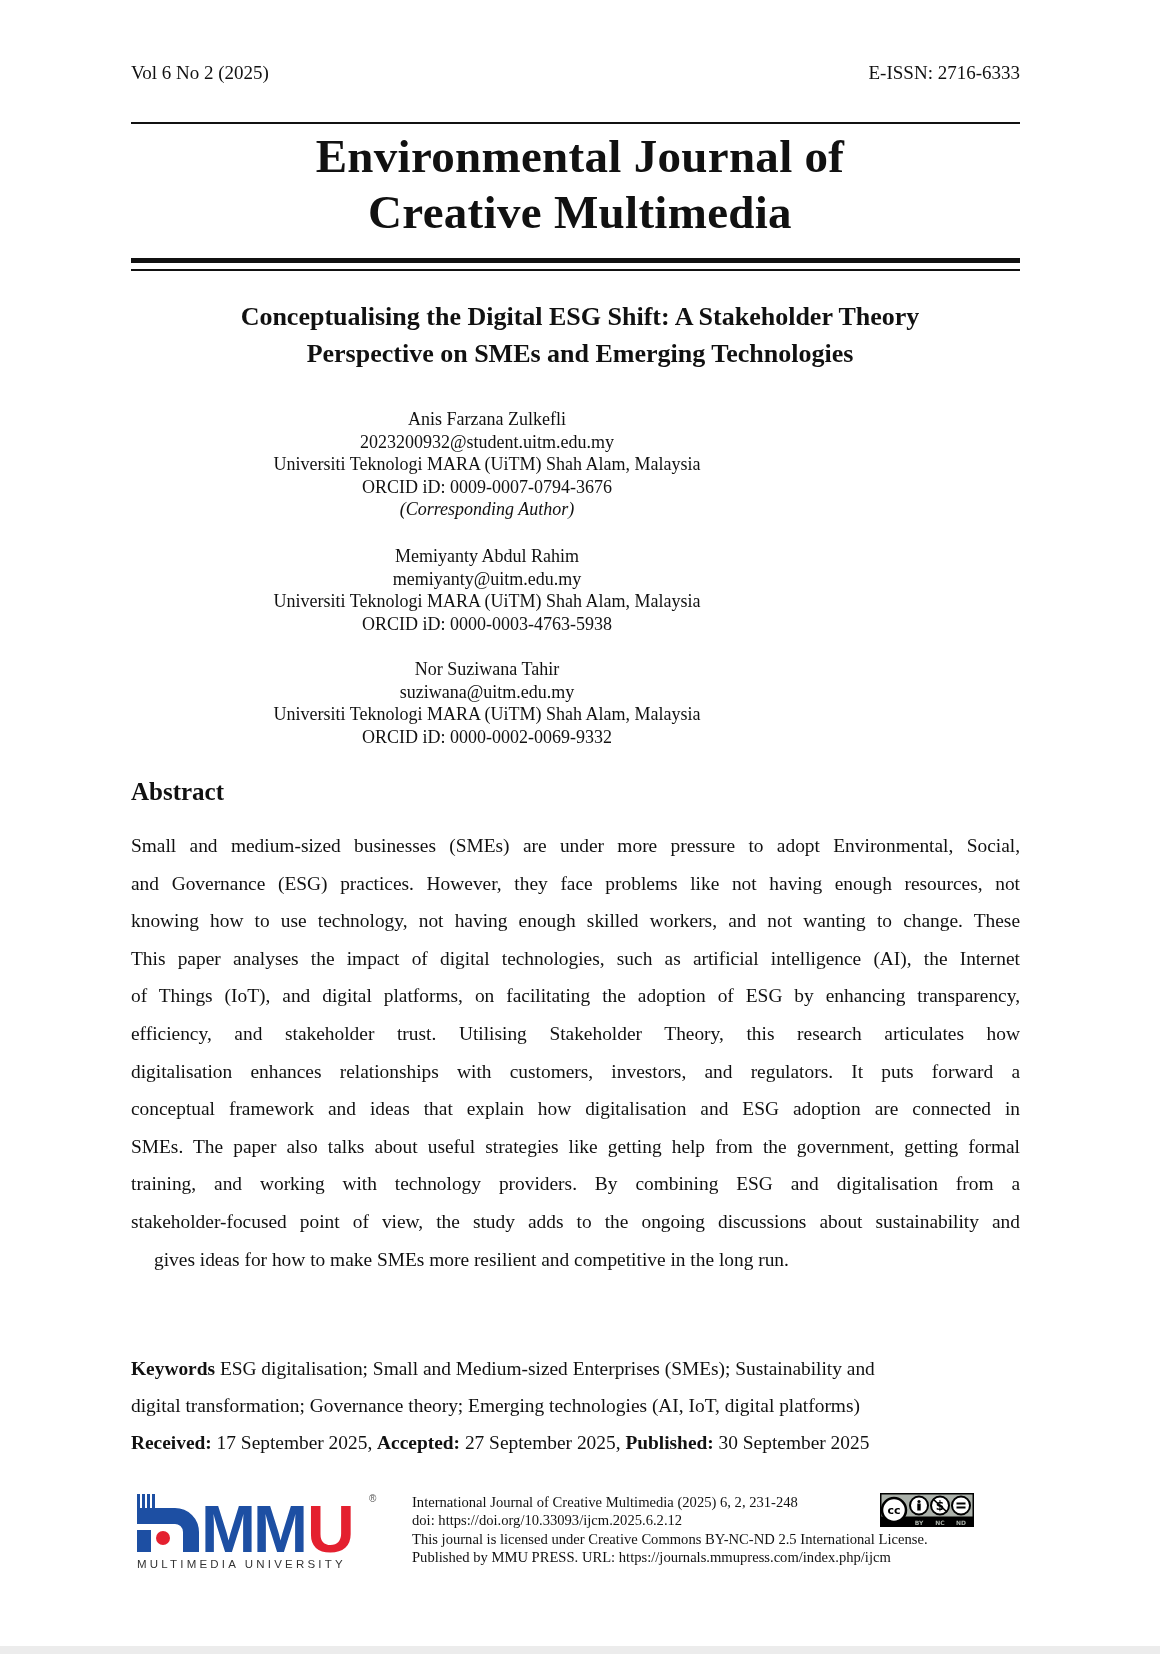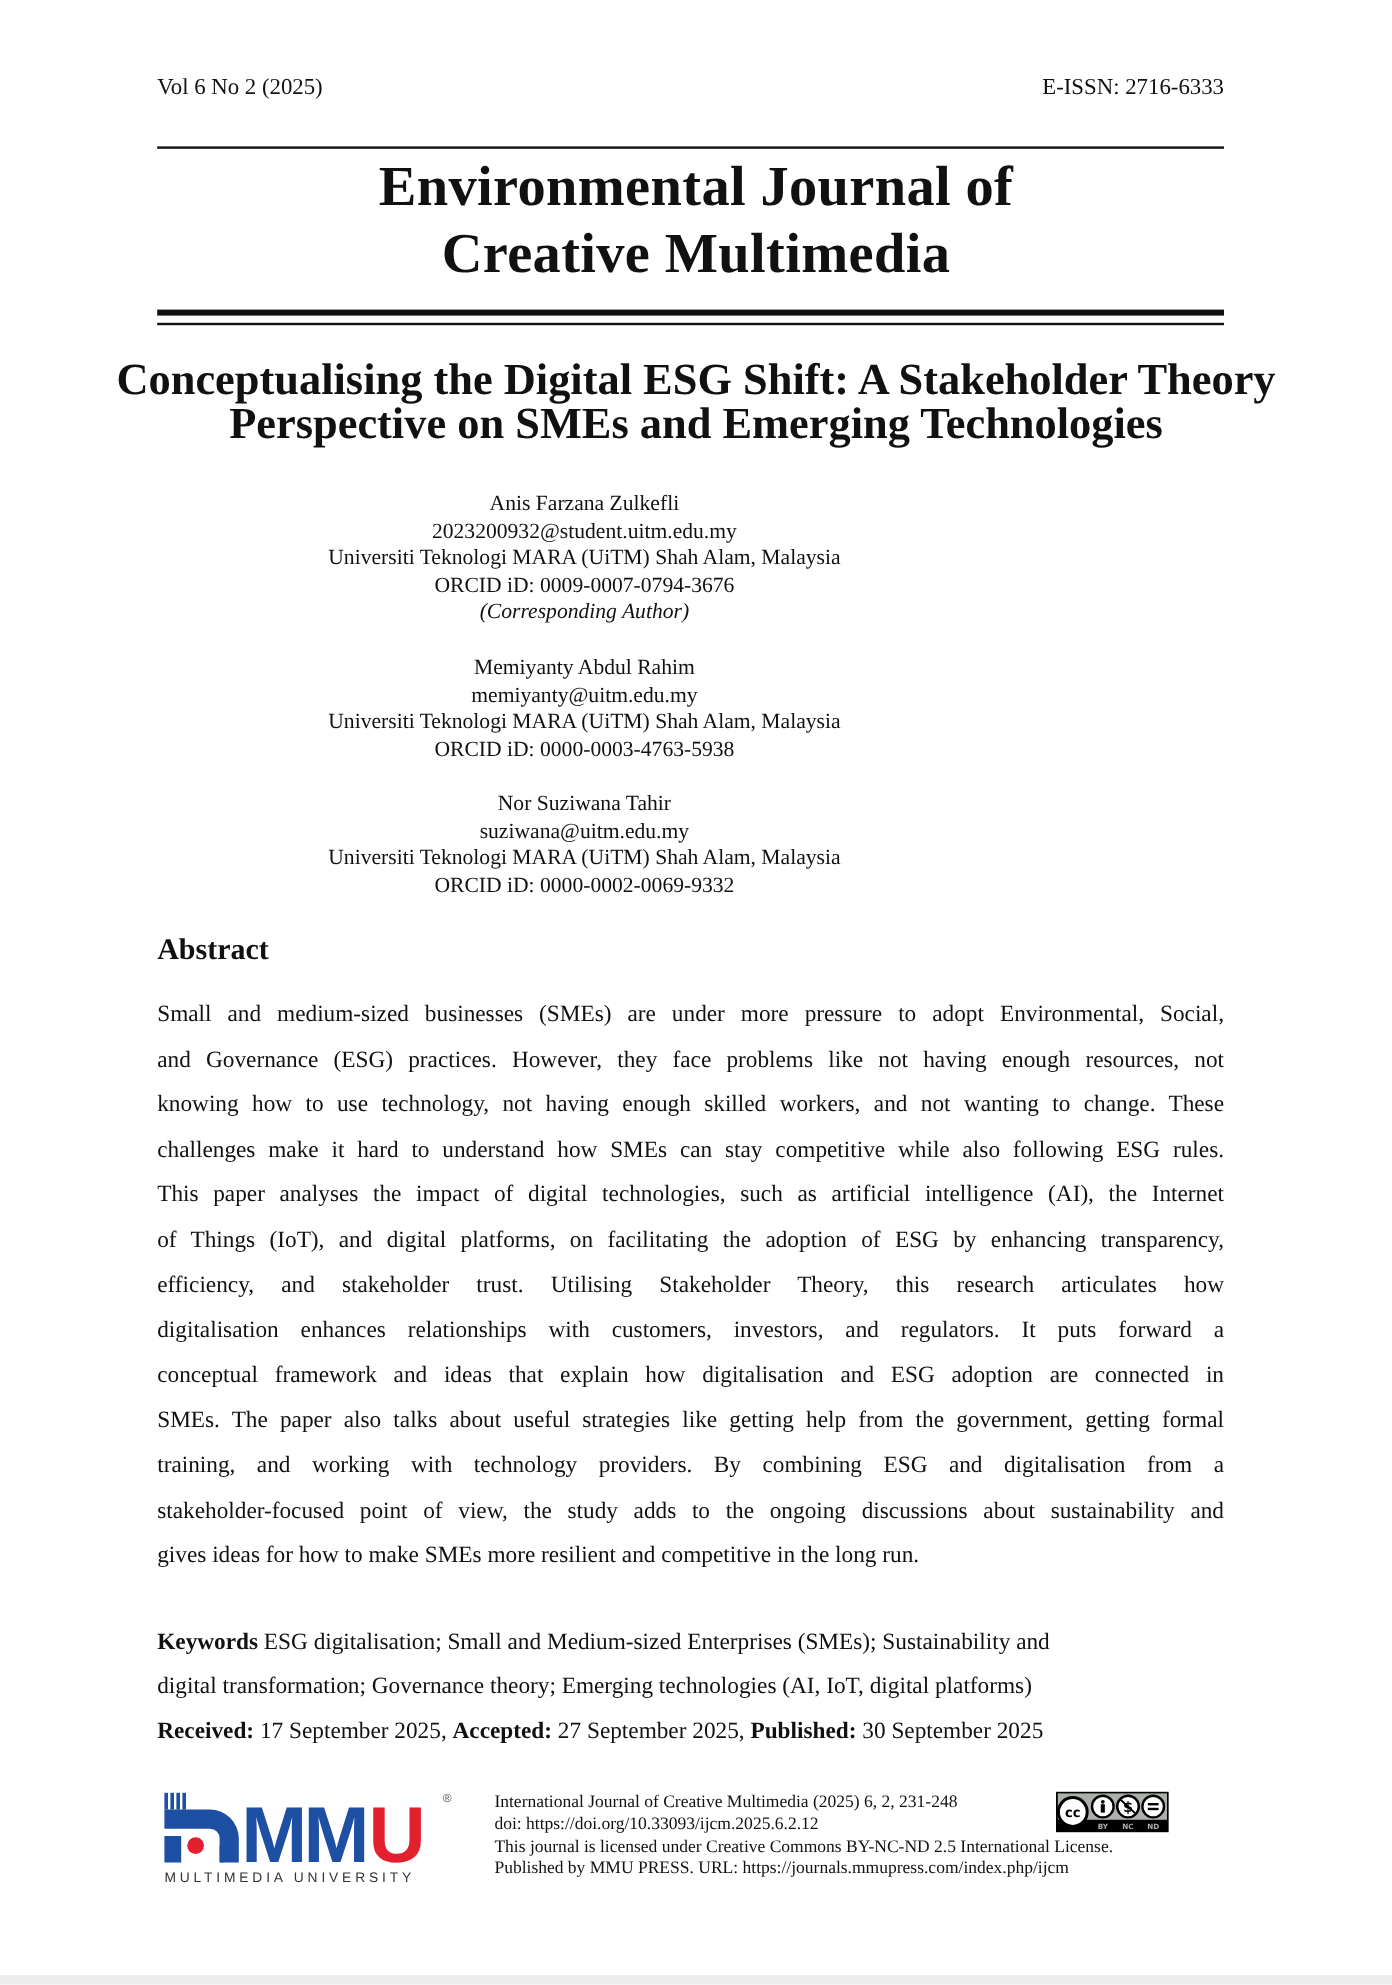--- a/index.html
+++ b/index.html
@@ -15,34 +15,34 @@
   #rule-top { top: 122px; height: 2px; }
   #rule-thick { top: 258px; height: 5px; }
   #rule-thin { top: 269px; height: 2px; }
   #journal-title {
     left: 0; width: 1160px; top: 128px; text-align: center;
     font-family: "Liberation Serif", "DejaVu Serif", serif; font-weight: bold;
     font-size: 47px; line-height: 56px; letter-spacing: 0.3px;
   }
   #paper-title {
     left: 0; width: 1160px; top: 298px; text-align: center;
-    font-weight: bold; font-size: 37px; line-height: 37px;
+    font-weight: bold; font-size: 26px; line-height: 37px;
   }
   .author-block { position: absolute; left: 0; width: 974px; text-align: center; font-size: 18px; line-height: 22.5px; }
   #author-1 { top: 408px; }
   #author-2 { top: 545px; }
   #author-3 { top: 658px; }
   .italic { font-style: italic; }
   #abstract-heading { left: 131px; top: 778px; font-weight: bold; font-size: 25px; }
   #abstract-body {
     left: 131px; width: 889px; top: 827px; font-size: 19.4px; line-height: 37.6px;
     text-align: justify;
   }
   .line { display: block; text-align: justify; text-align-last: justify; white-space: nowrap; }
-  .line.last { text-align-last: left; }
+  .line.last { text-align-last: left; margin-left: 23px; }
   #keywords { left: 131px; width: 889px; top: 1350px; font-size: 19.4px; line-height: 37px; }
   b { font-weight: bold; }
   #footer-logo { left: 135px; top: 1490px; width: 250px; height: 80px; }
   #footer-text { left: 412px; top: 1493px; font-size: 14.6px; line-height: 18.3px; }
   #cc-badge { left: 880px; top: 1493px; width: 94px; height: 34px; }
   #page-edge { left: 0; top: 1646px; width: 1160px; height: 8px; background: #ececec; }
 </style>
 </head>
 <body>
 
@@ -79,21 +79,20 @@
   <div>suziwana@uitm.edu.my</div>
   <div>Universiti Teknologi MARA (UiTM) Shah Alam, Malaysia</div>
   <div>ORCID iD: 0000-0002-0069-9332</div>
 </div>
 
 <div id="abstract-heading" class="abs">Abstract</div>
 <div id="abstract-body" class="abs">
   <span class="line">Small and medium-sized businesses (SMEs) are under more pressure to adopt Environmental, Social,</span>
   <span class="line">and Governance (ESG) practices. However, they face problems like not having enough resources, not</span>
   <span class="line">knowing how to use technology, not having enough skilled workers, and not wanting to change. These</span>
-  <span class="line">challenges make it hard to understand how SMEs can stay competitive while also following ESG rules.</span>
   <span class="line">This paper analyses the impact of digital technologies, such as artificial intelligence (AI), the Internet</span>
   <span class="line">of Things (IoT), and digital platforms, on facilitating the adoption of ESG by enhancing transparency,</span>
   <span class="line">efficiency, and stakeholder trust. Utilising Stakeholder Theory, this research articulates how</span>
   <span class="line">digitalisation enhances relationships with customers, investors, and regulators. It puts forward a</span>
   <span class="line">conceptual framework and ideas that explain how digitalisation and ESG adoption are connected in</span>
   <span class="line">SMEs. The paper also talks about useful strategies like getting help from the government, getting formal</span>
   <span class="line">training, and working with technology providers. By combining ESG and digitalisation from a</span>
   <span class="line">stakeholder-focused point of view, the study adds to the ongoing discussions about sustainability and</span>
   <span class="line last">gives ideas for how to make SMEs more resilient and competitive in the long run.</span>
 </div>

